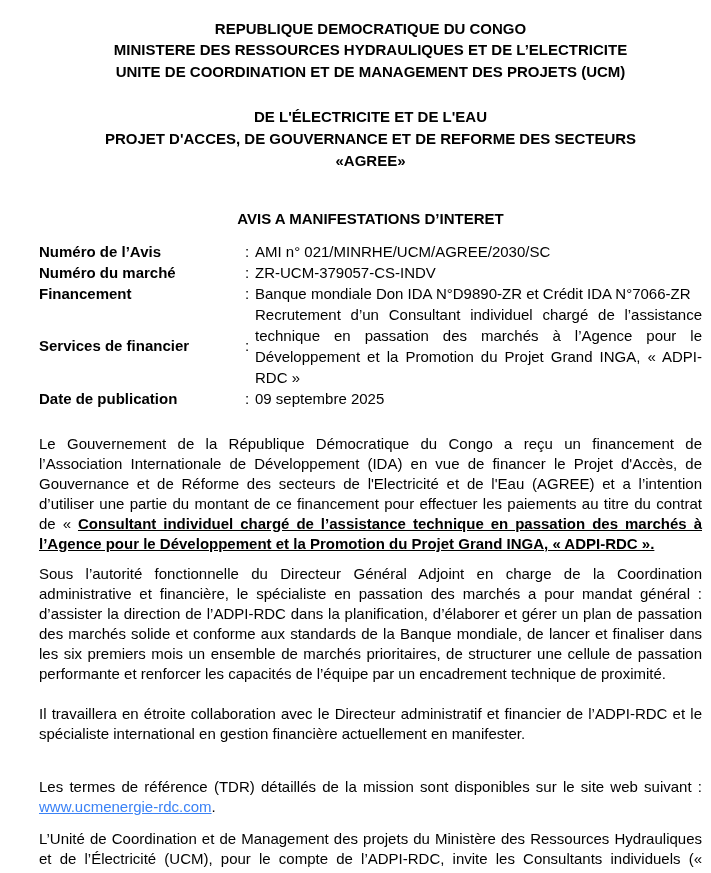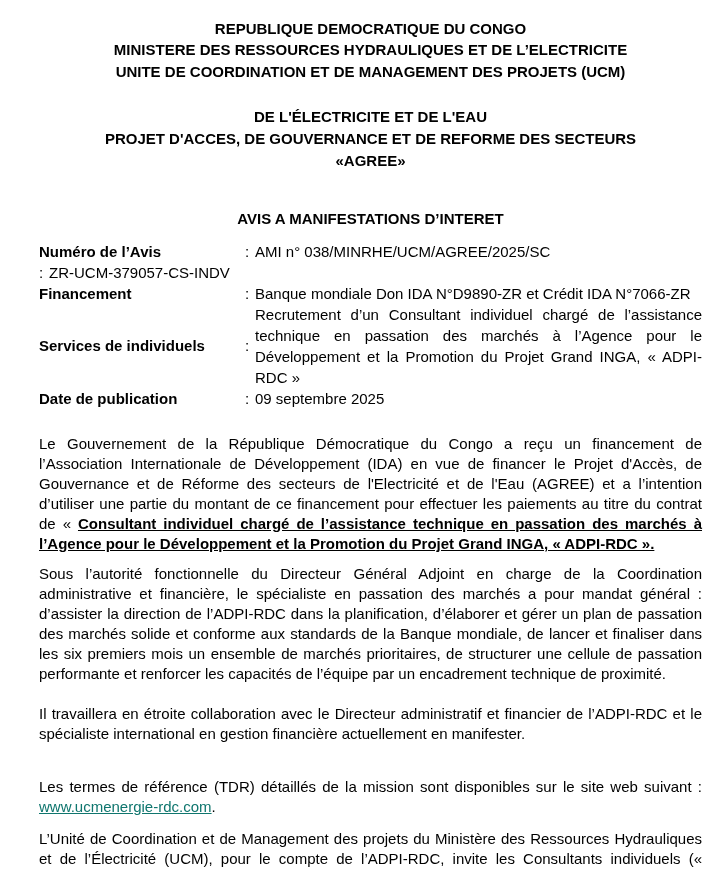--- a/index.html
+++ b/index.html
@@ -59,21 +59,21 @@
   .para {
     line-height: 20px;
     text-align: justify;
   }
   .p1 { margin-bottom: 10px; }
   .p2 { margin-bottom: 20px; }
   .p3 { margin-bottom: 33px; }
   .p-tdr { margin-bottom: 12px; }
   .bold-seg { font-weight: bold; text-decoration: underline; }
   a.doc-link {
-    color: #0f766e;
+    color: #3b82f6;
     text-decoration: underline;
     cursor: pointer;
   }
 </style>
 </head>
 <body>
 
 <div class="page">
 
   <div class="org-header">
@@ -89,33 +89,34 @@
   </div>
 
   <div class="notice-title">
     <span>AVIS A MANIFESTATIONS D’INTERET</span>
   </div>
 
   <div class="info-block">
     <div class="info-row">
       <div class="info-label">Numéro de l’Avis</div>
       <div class="info-sep">:</div>
-      <div class="info-value">AMI n° 038/MINRHE/UCM/AGREE/2025/SC</div>
+      <div class="info-value">AMI n° 021/MINRHE/UCM/AGREE/2030/SC</div>
     </div>
     <div class="info-row">
+      <div class="info-label">Numéro du marché</div>
       <div class="info-sep">:</div>
       <div class="info-value">ZR-UCM-379057-CS-INDV</div>
     </div>
     <div class="info-row">
       <div class="info-label">Financement</div>
       <div class="info-sep">:</div>
       <div class="info-value">Banque mondiale Don IDA N°D9890-ZR et Crédit IDA N°7066-ZR</div>
     </div>
     <div class="info-row">
-      <div class="info-label">Services de individuels</div>
+      <div class="info-label">Services de financier</div>
       <div class="info-sep">:</div>
       <div class="info-value">Recrutement d’un Consultant individuel chargé de l’assistance technique en passation des marchés à l’Agence pour le Développement et la Promotion du Projet Grand INGA, « ADPI-RDC »</div>
     </div>
     <div class="info-row">
       <div class="info-label">Date de publication</div>
       <div class="info-sep">:</div>
       <div class="info-value">09 septembre 2025</div>
     </div>
   </div>
 

